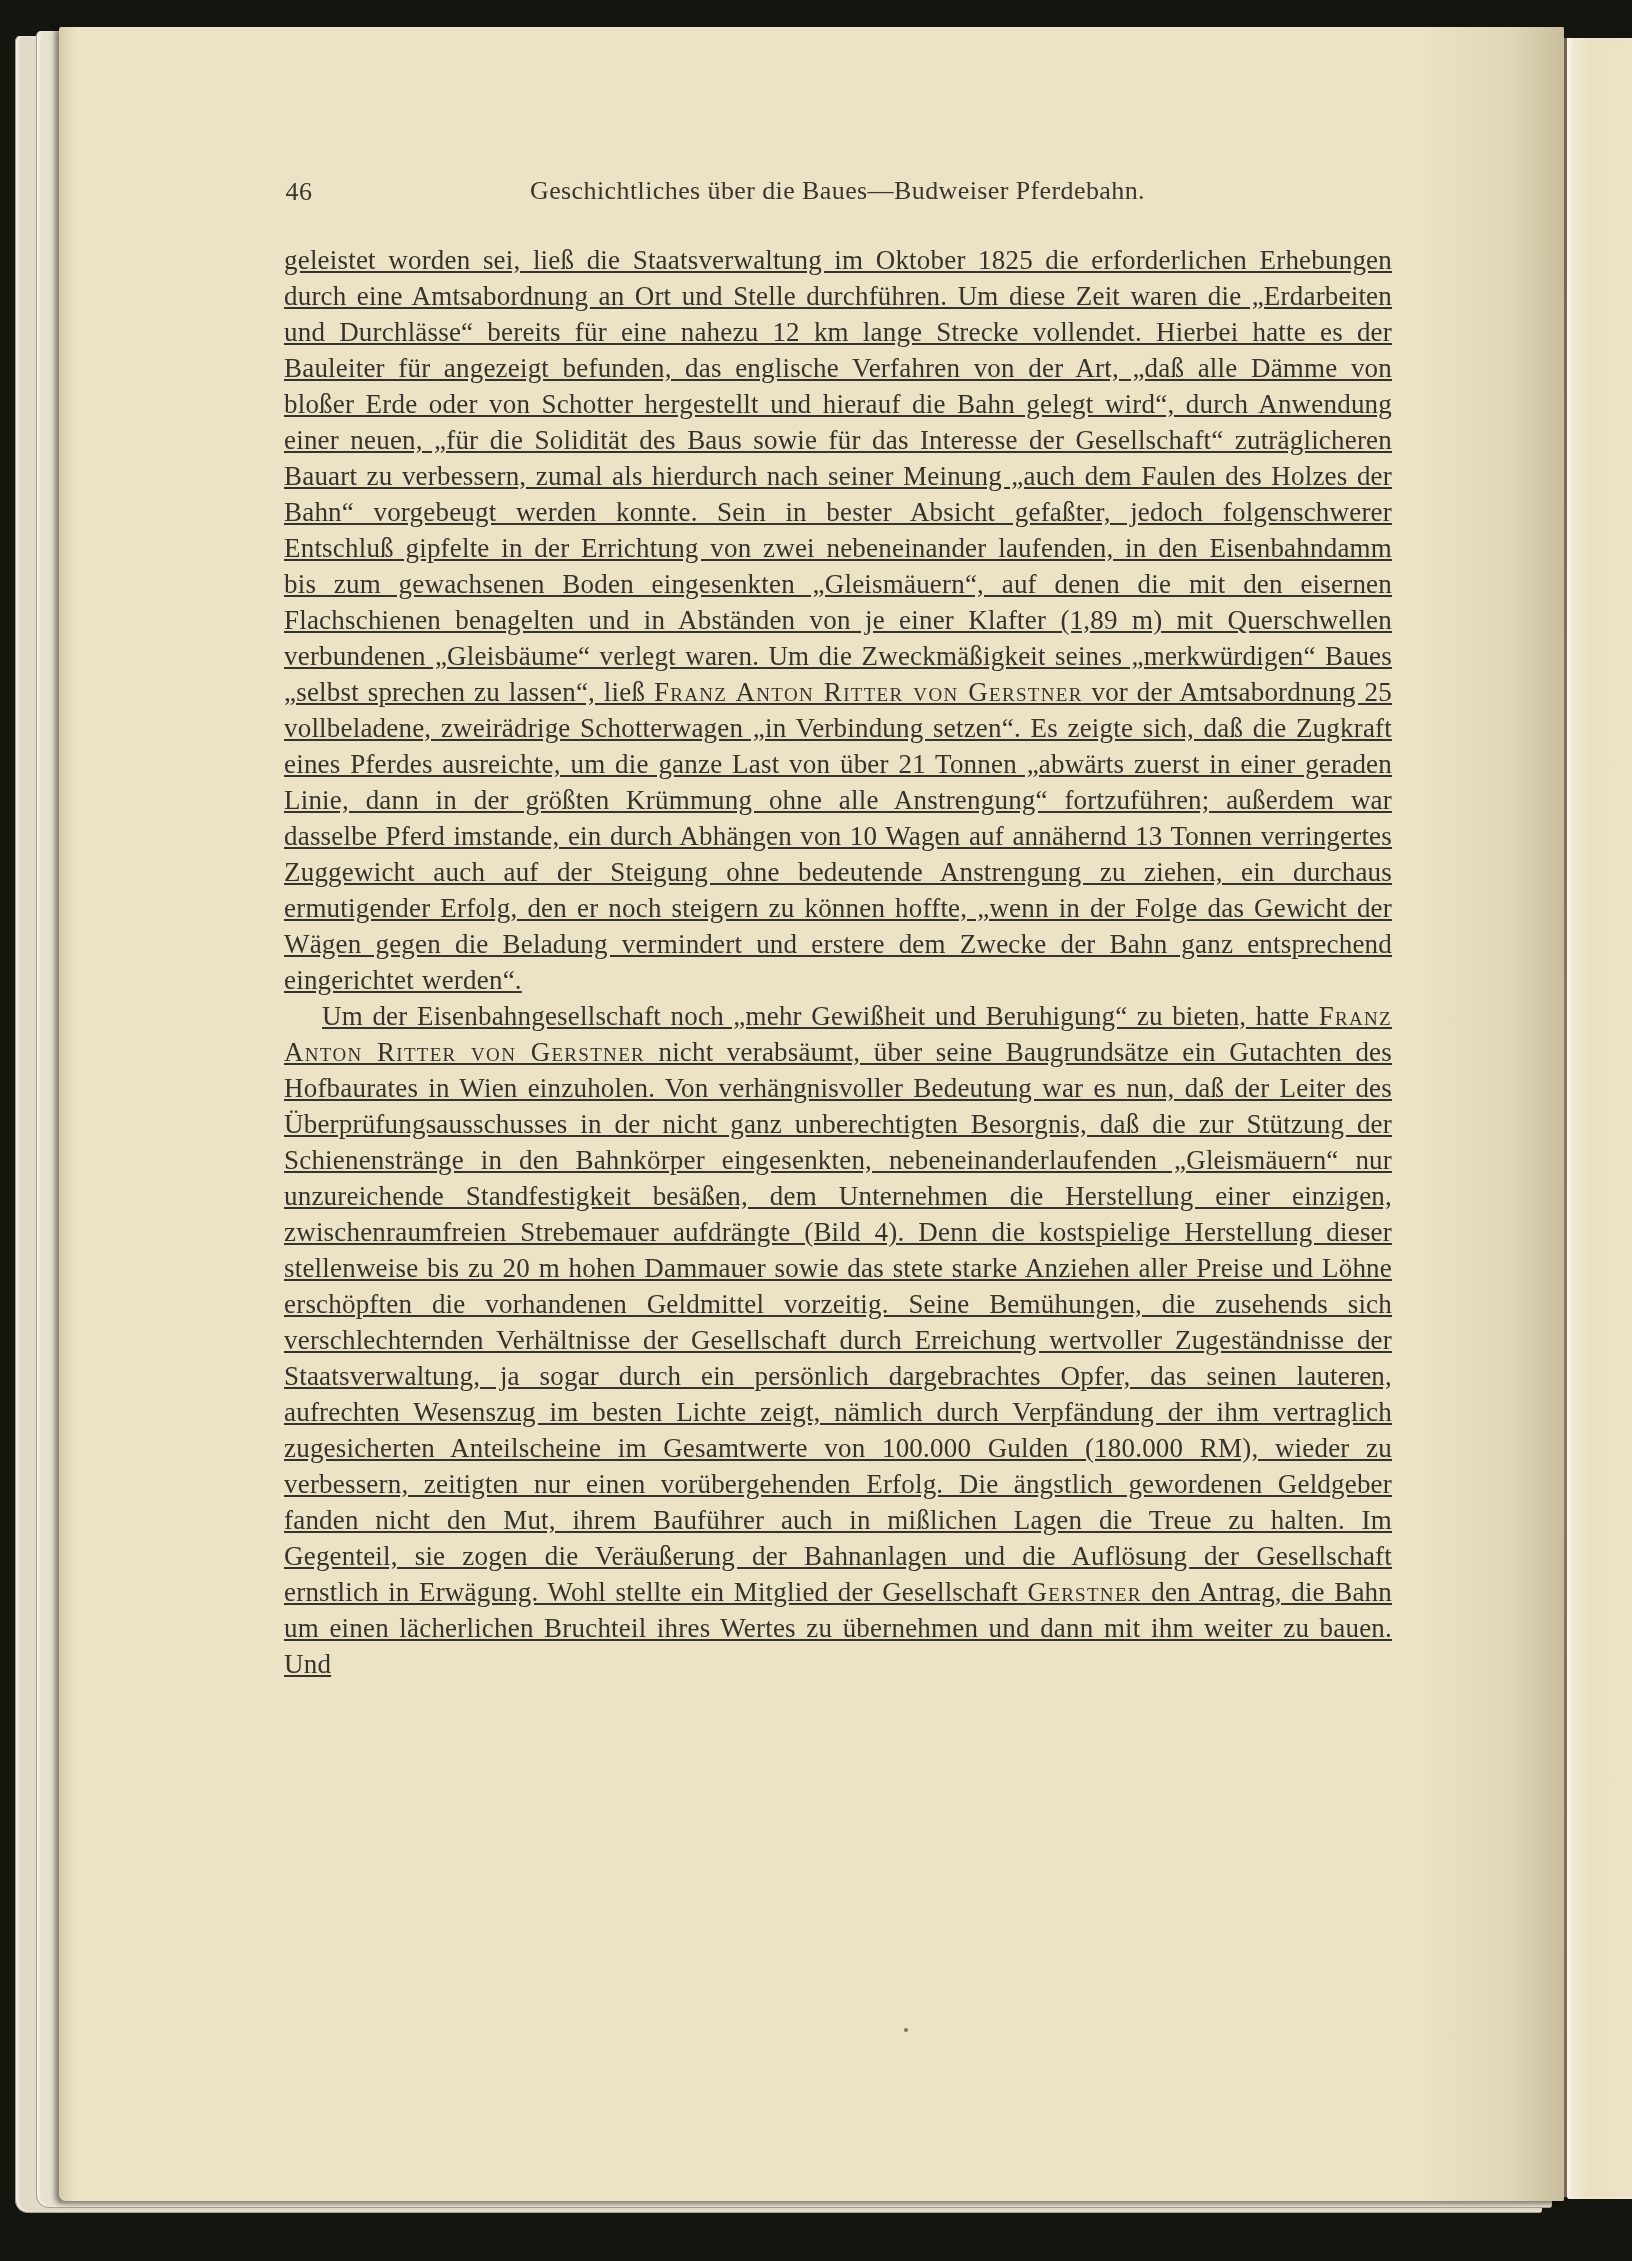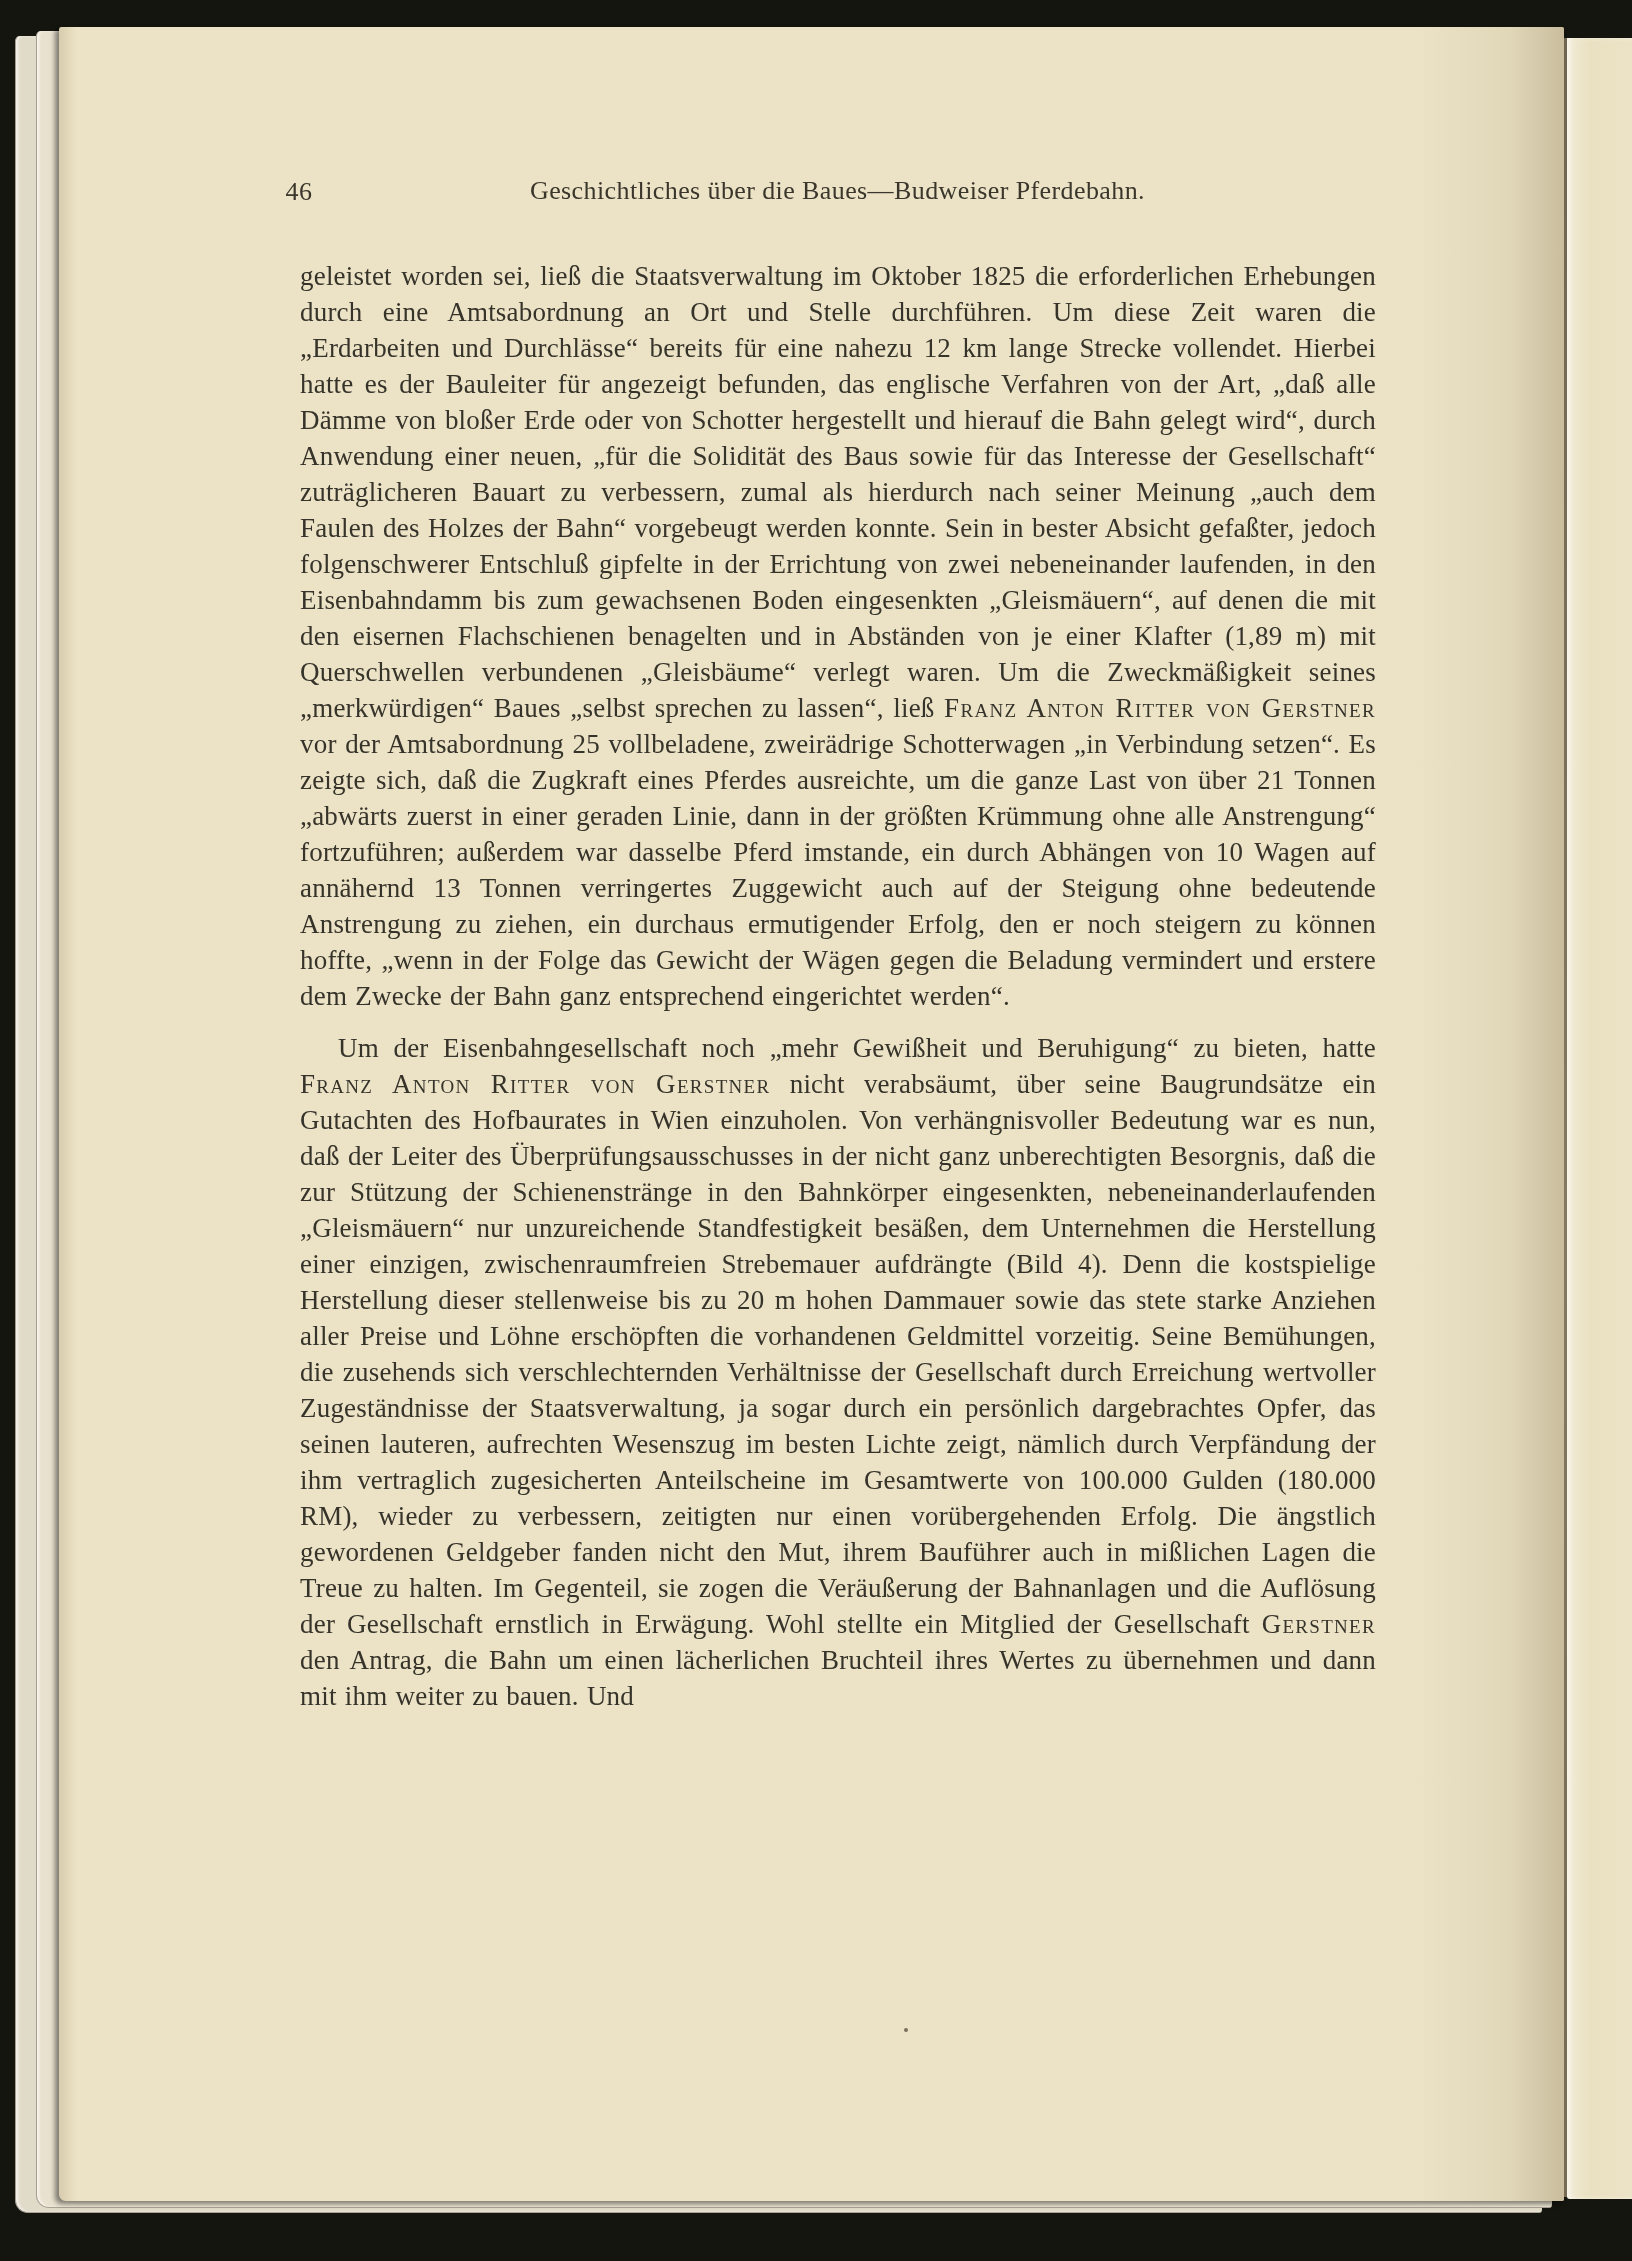--- a/index.html
+++ b/index.html
@@ -70,21 +70,21 @@
   .body-text {
     position: absolute;
     left: 225px; top: 215px;
     width: 1108px;
     font-size: 27px;
     line-height: 36px;
     letter-spacing: 0.2px;
     word-spacing: 1.2px;
     color: #36332a;
   }
-  .para { margin: 16px; text-align: justify; }
+  .para { margin: 0; text-align: justify; text-decoration: underline; }
   .para.indent { text-indent: 38px; }
   .smallcaps { font-variant: small-caps; letter-spacing: 1.3px; }
 
   .speck {
     position: absolute;
     left: 845px; top: 2001px;
     width: 4.1px; height: 4.1px;
     border-radius: 50%;
     background: rgba(70,62,45,0.7);
   }

